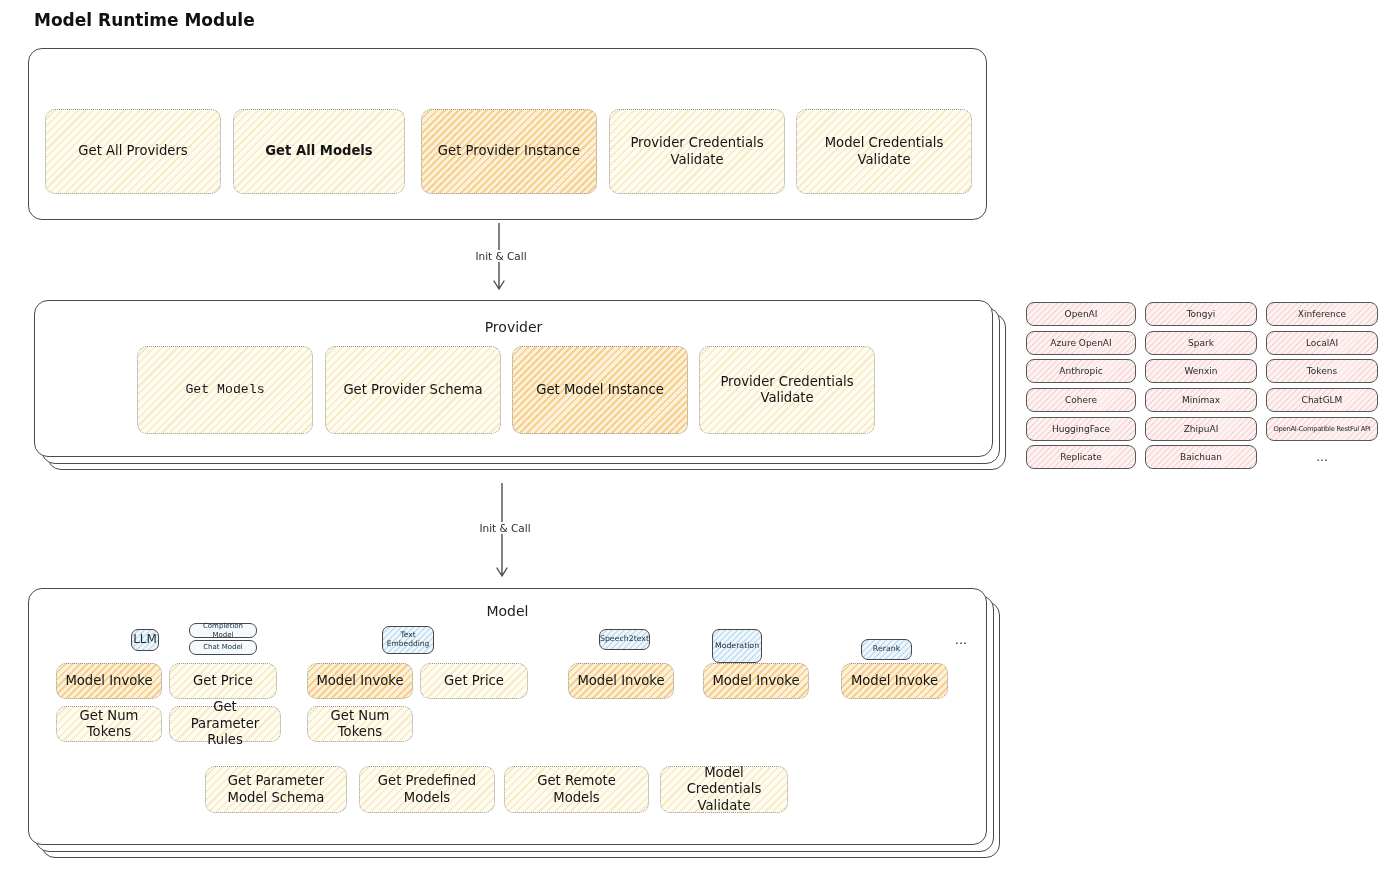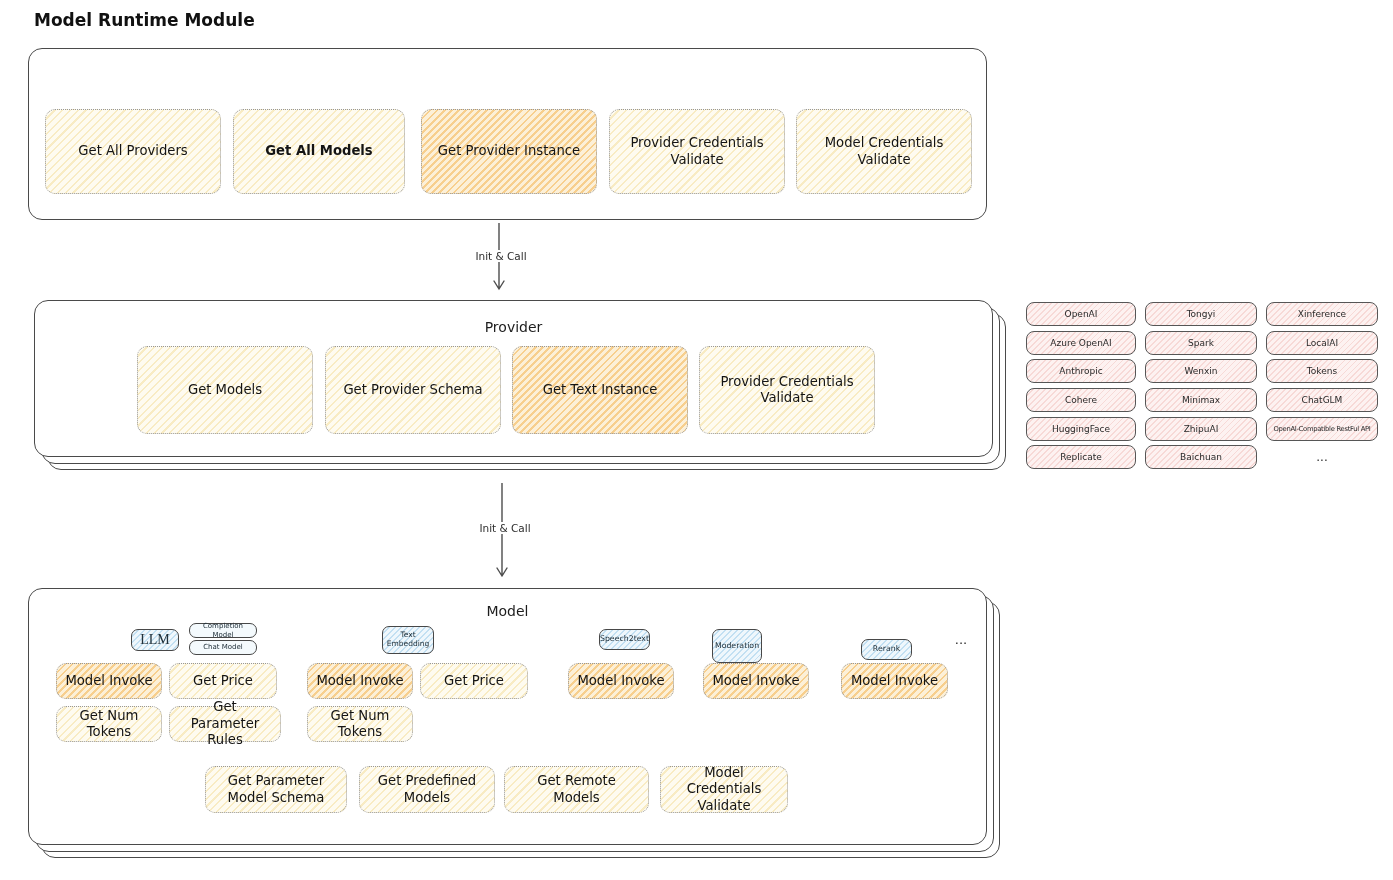--- a/index.html
+++ b/index.html
@@ -59,23 +59,23 @@
   <svg class="abs" style="left:491px;top:223px;" width="16" height="72">
     <path d="M8 0 L8 66 M3 58 L8 66 L13 58" stroke="#4d4d4d" stroke-width="1.4" fill="none" stroke-linecap="round"></path>
   </svg>
   <div class="arrow-label" style="left:462px;top:250px;width:72px;">Init &amp; Call</div>
 
   <div class="abs" style="left:28px;top:300px;width:959px;height:157px;margin-left:6px;">
     <div class="layer l2"></div>
     <div class="layer l1"></div>
     <div class="big-box">
       <div class="section-title" style="top:18px;">Provider</div>
-      <div class="op fill-yellow abs" style="left:102px;top:45px;width:176px;height:88px;">Get Models</div>
+      <div class="op fill-yellow abs" style="left:102px;top:45px;width:176px;height:88px;font-family:Liberation Mono, monospace;">Get Models</div>
       <div class="op fill-yellow abs" style="left:290px;top:45px;width:176px;height:88px;">Get Provider Schema</div>
-      <div class="op fill-orange abs" style="left:477px;top:45px;width:176px;height:88px;">Get Text Instance</div>
+      <div class="op fill-orange abs" style="left:477px;top:45px;width:176px;height:88px;">Get Model Instance</div>
       <div class="op fill-yellow abs" style="left:664px;top:45px;width:176px;height:88px;">Provider Credentials Validate</div>
     </div>
   </div>
 
   <div id="provider-grid">
     <div class="pcell fill-pink">OpenAI</div>
     <div class="pcell fill-pink">Tongyi</div>
     <div class="pcell fill-pink">Xinference</div>
     <div class="pcell fill-pink">Azure OpenAI</div>
     <div class="pcell fill-pink">Spark</div>
@@ -98,21 +98,21 @@
     <path d="M8 0 L8 93 M3 85 L8 93 L13 85" stroke="#4d4d4d" stroke-width="1.4" fill="none" stroke-linecap="round"></path>
   </svg>
   <div class="arrow-label" style="left:466px;top:522px;width:72px;">Init &amp; Call</div>
 
   <div class="abs" style="left:28px;top:588px;width:959px;height:257px;">
     <div class="layer l2"></div>
     <div class="layer l1"></div>
     <div class="big-box">
       <div class="section-title" style="top:14px;">Model</div>
 
-      <div class="tab fill-blue abs" style="left:102px;top:40px;width:48px;height:22px;font-size:14px;font-family:Liberation Serif, serif;">LLM</div>
+      <div class="tab fill-blue abs" style="left:102px;top:40px;width:28px;height:22px;font-size:12px;">LLM</div>
       <div class="tab abs" style="left:160px;top:34px;width:68px;height:15px;font-size:7px;background:#f4fafd;">Completion Model</div>
       <div class="tab abs" style="left:160px;top:51px;width:68px;height:15px;font-size:7px;background:#f4fafd;">Chat Model</div>
       <div class="tab fill-blue abs" style="left:353px;top:37px;width:52px;height:28px;font-size:7.5px;">Text Embedding</div>
       <div class="tab fill-blue abs" style="left:570px;top:40px;width:51px;height:21px;">Speech2text</div>
       <div class="tab fill-blue abs" style="left:683px;top:40px;width:50px;height:34px;">Moderation</div>
       <div class="tab fill-blue abs" style="left:832px;top:50px;width:51px;height:21px;">Rerank</div>
       <div class="more-dots abs" style="left:920px;top:40px;width:24px;height:21px;">...</div>
 
       <div class="op fill-orange abs" style="left:27px;top:74px;width:106px;height:36px;">Model Invoke</div>
       <div class="op fill-yellow abs" style="left:140px;top:74px;width:108px;height:36px;">Get Price</div>

